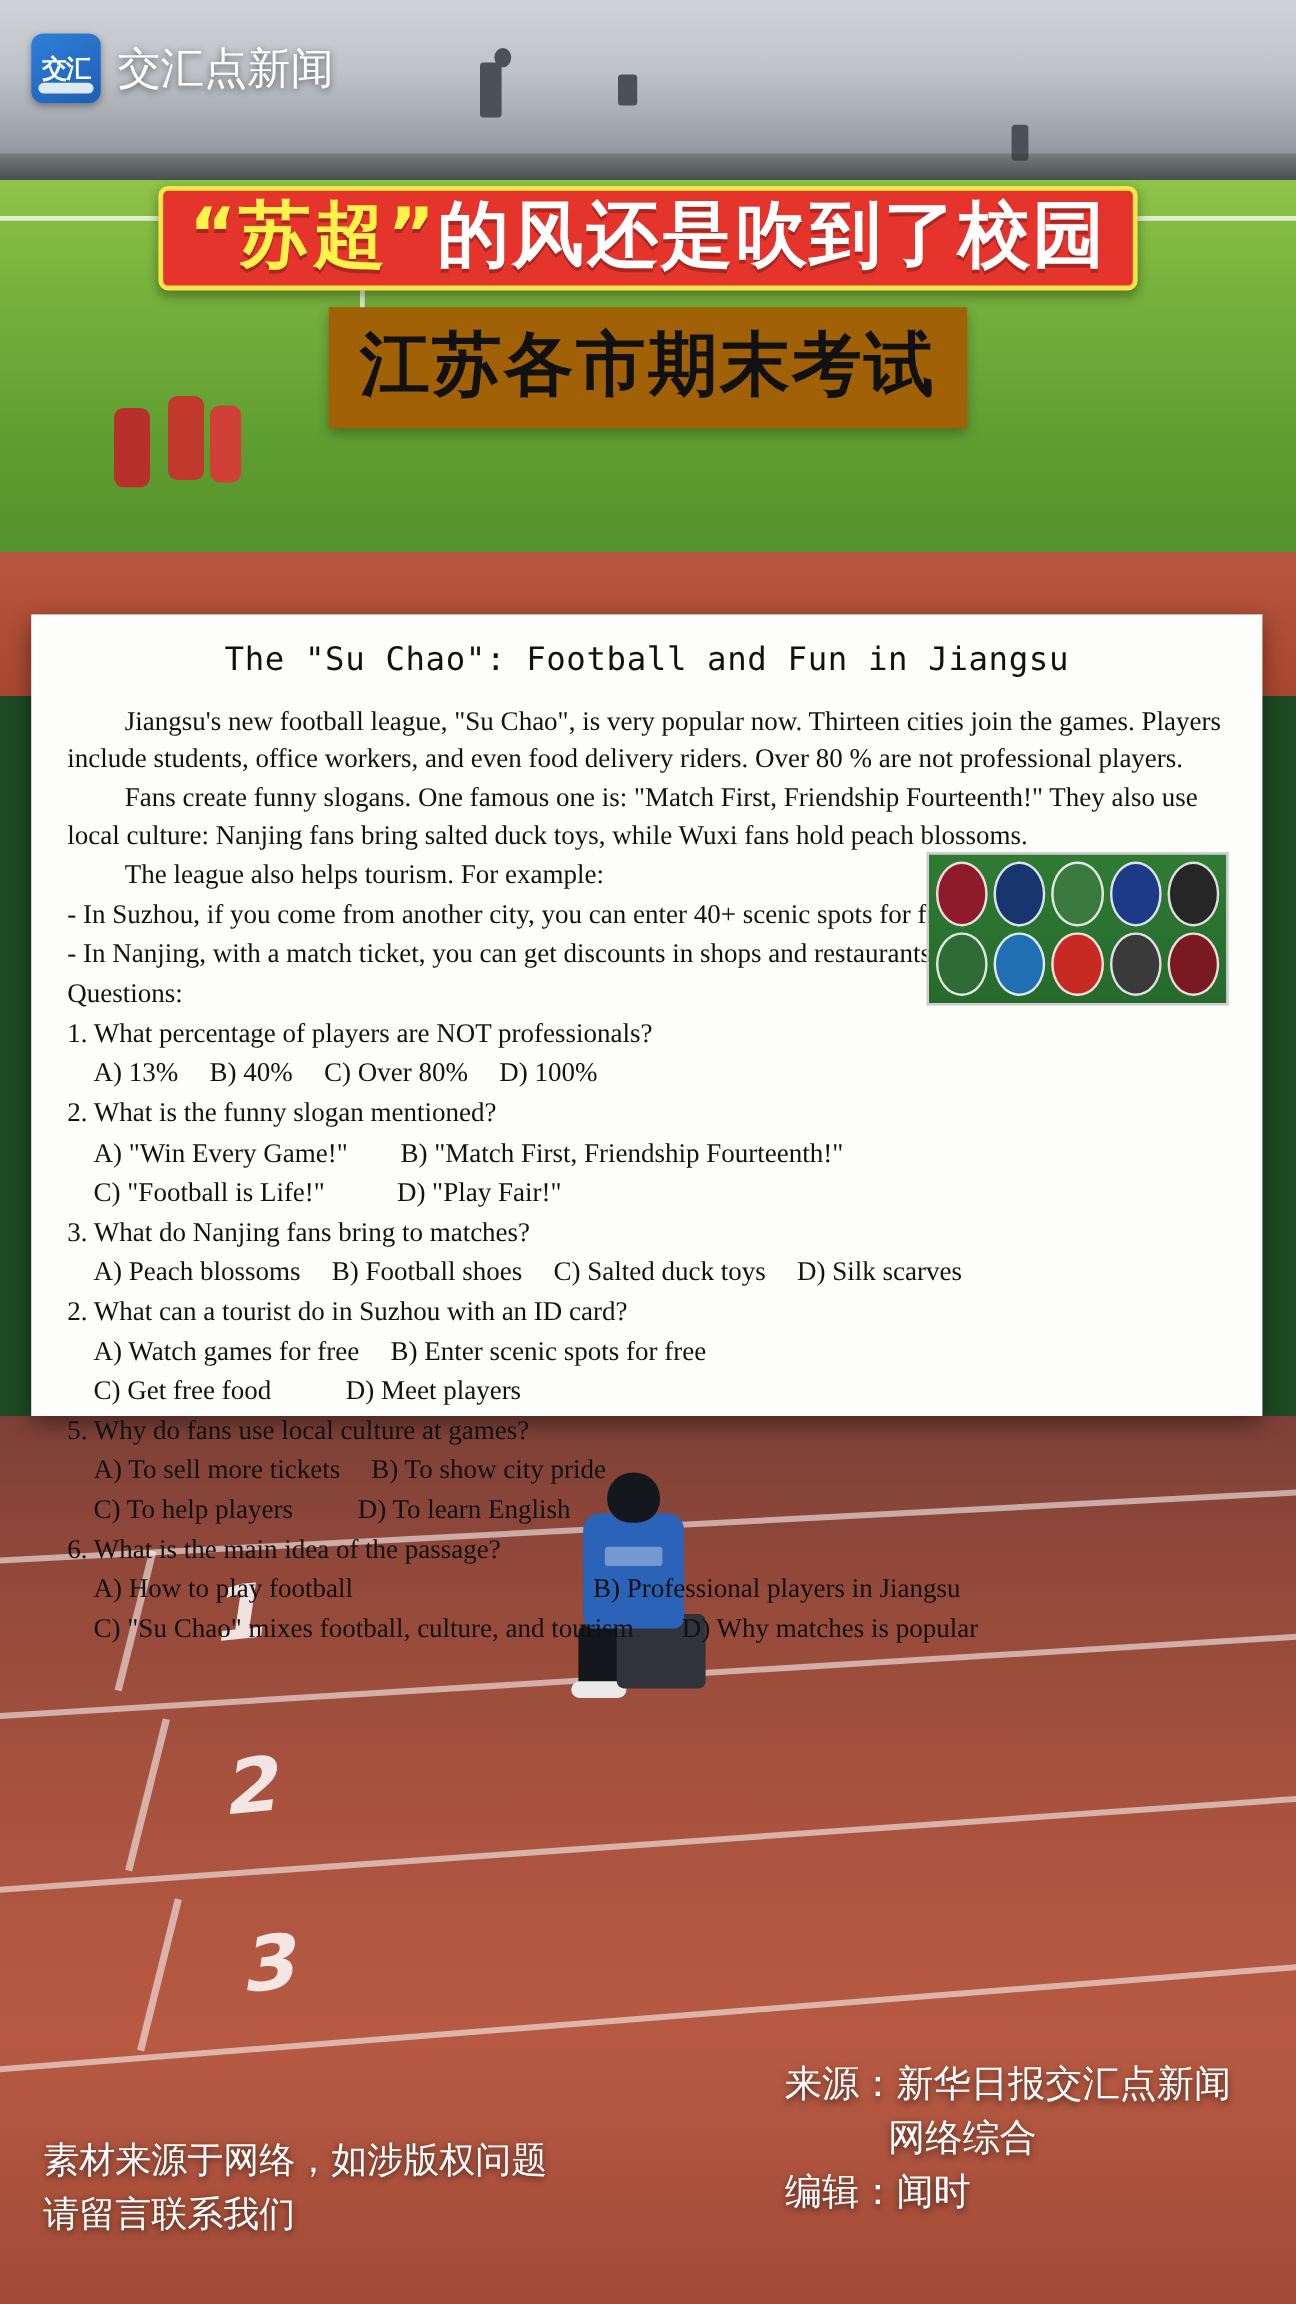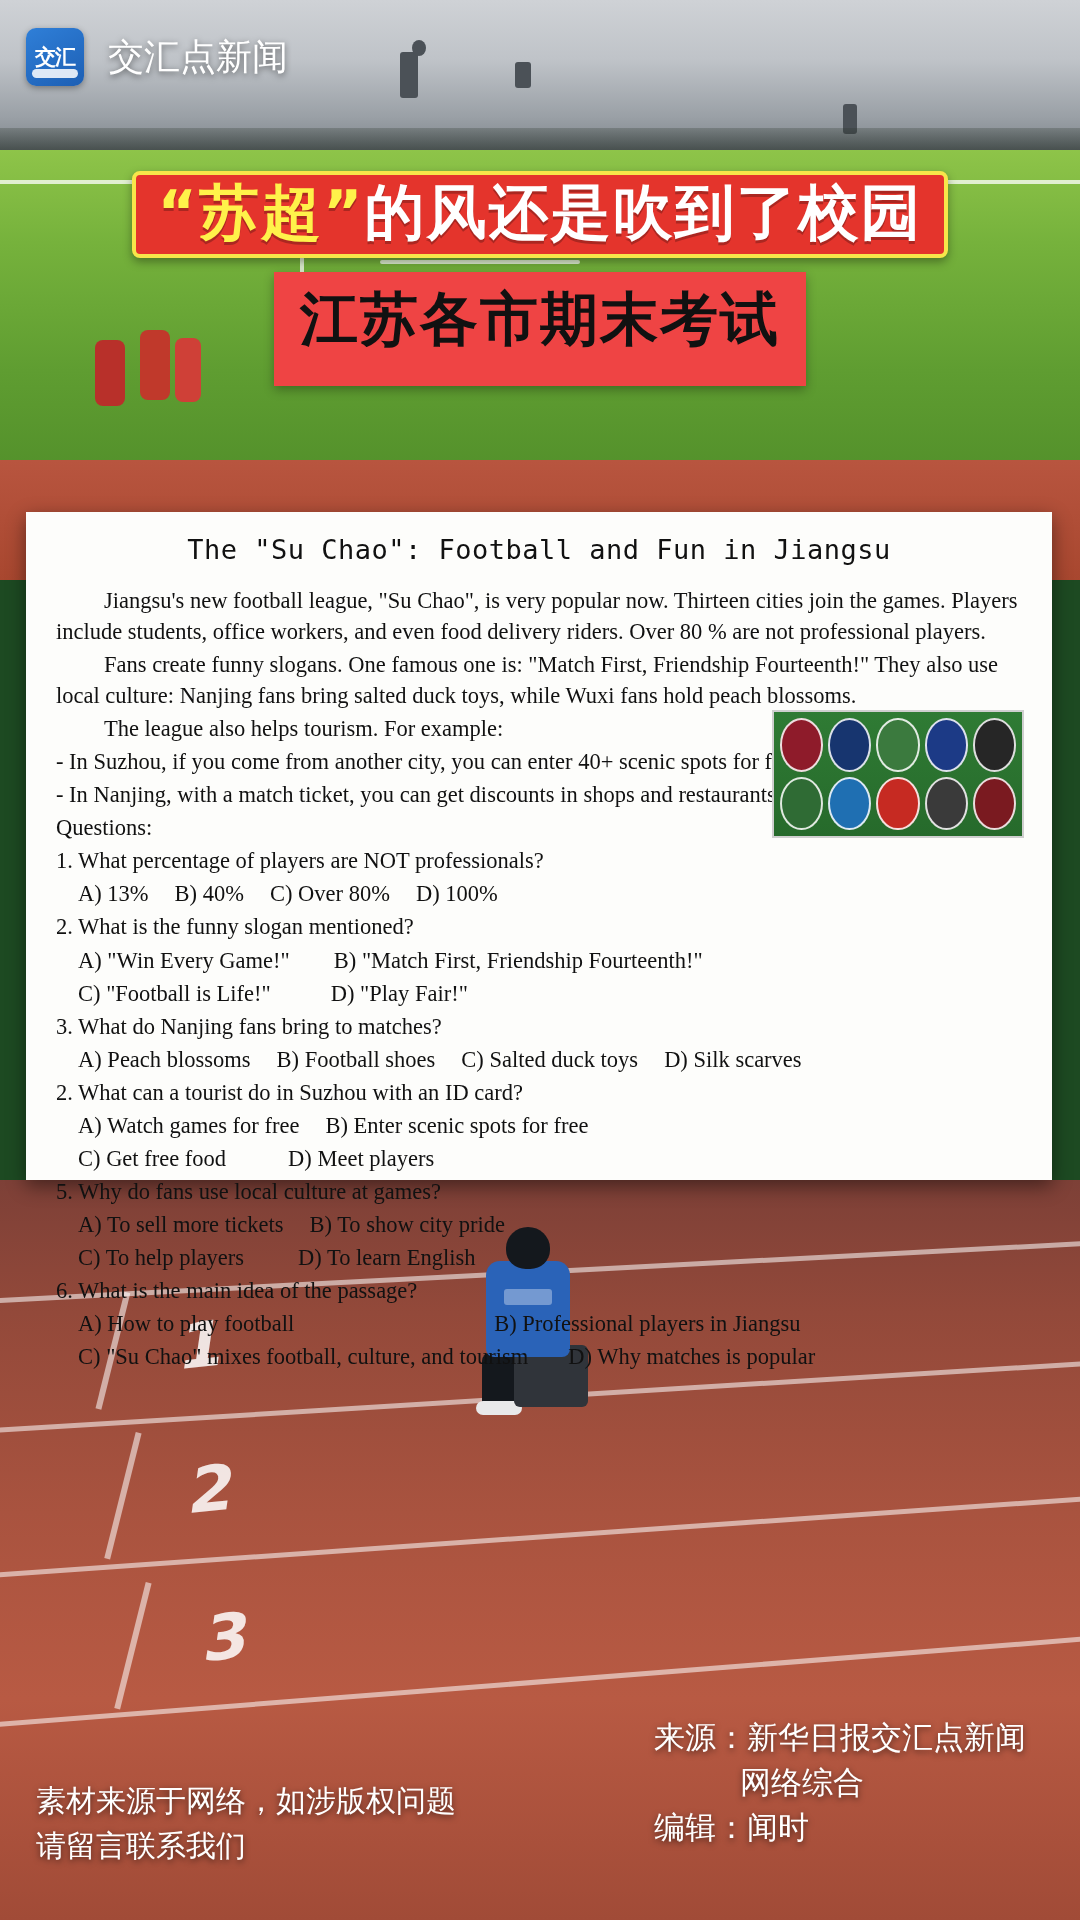--- a/index.html
+++ b/index.html
@@ -128,21 +128,21 @@
     border-radius: 7px;
   }
 
   
   .logo-row {
     position: absolute;
     left: 26px;
     top: 28px;
     display: flex;
     align-items: center;
-    gap: 24px;
+    gap: 14px;
     z-index: 20;
   }
   .logo-mark {
     width: 58px;
     height: 58px;
     border-radius: 10px;
     background: linear-gradient(150deg, #2f7fd8 0%, #1d5fb4 100%);
     position: relative;
     display: flex;
     align-items: center;
@@ -174,21 +174,20 @@
   }
 
   
   .headline-wrap {
     position: absolute;
     top: 155px;
     left: 0;
     width: 1080px;
     z-index: 25;
     text-align: center;
-    margin-top: 16px;
   }
   .headline-1 {
     display: inline-block;
     background: #e4342c;
     border: 4px solid #f7e64a;
     border-radius: 8px;
     padding: 6px 22px 10px 22px;
     color: #ffffff;
     font-family: "DejaVu Sans", sans-serif;
     font-size: 60px;
@@ -198,22 +197,22 @@
     text-shadow: 0 3px 0 rgba(0,0,0,0.25);
     box-shadow: 0 4px 10px rgba(0,0,0,0.35);
   }
   .headline-1 em {
     font-style: normal;
     color: #fff24a;
   }
   .headline-2 {
     margin: 14px auto 0 auto;
     display: inline-block;
-    background: #ef4444;
-    padding: 10px 26px 29px 26px;
+    background: #a16207;
+    padding: 10px 26px 16px 26px;
     color: #111;
     font-family: "DejaVu Sans", sans-serif;
     font-weight: 700;
     font-size: 58px;
     line-height: 1.3;
     letter-spacing: 2px;
     box-shadow: 0 4px 10px rgba(0,0,0,0.3);
   }
   .headline-2 div {
     white-space: nowrap;

